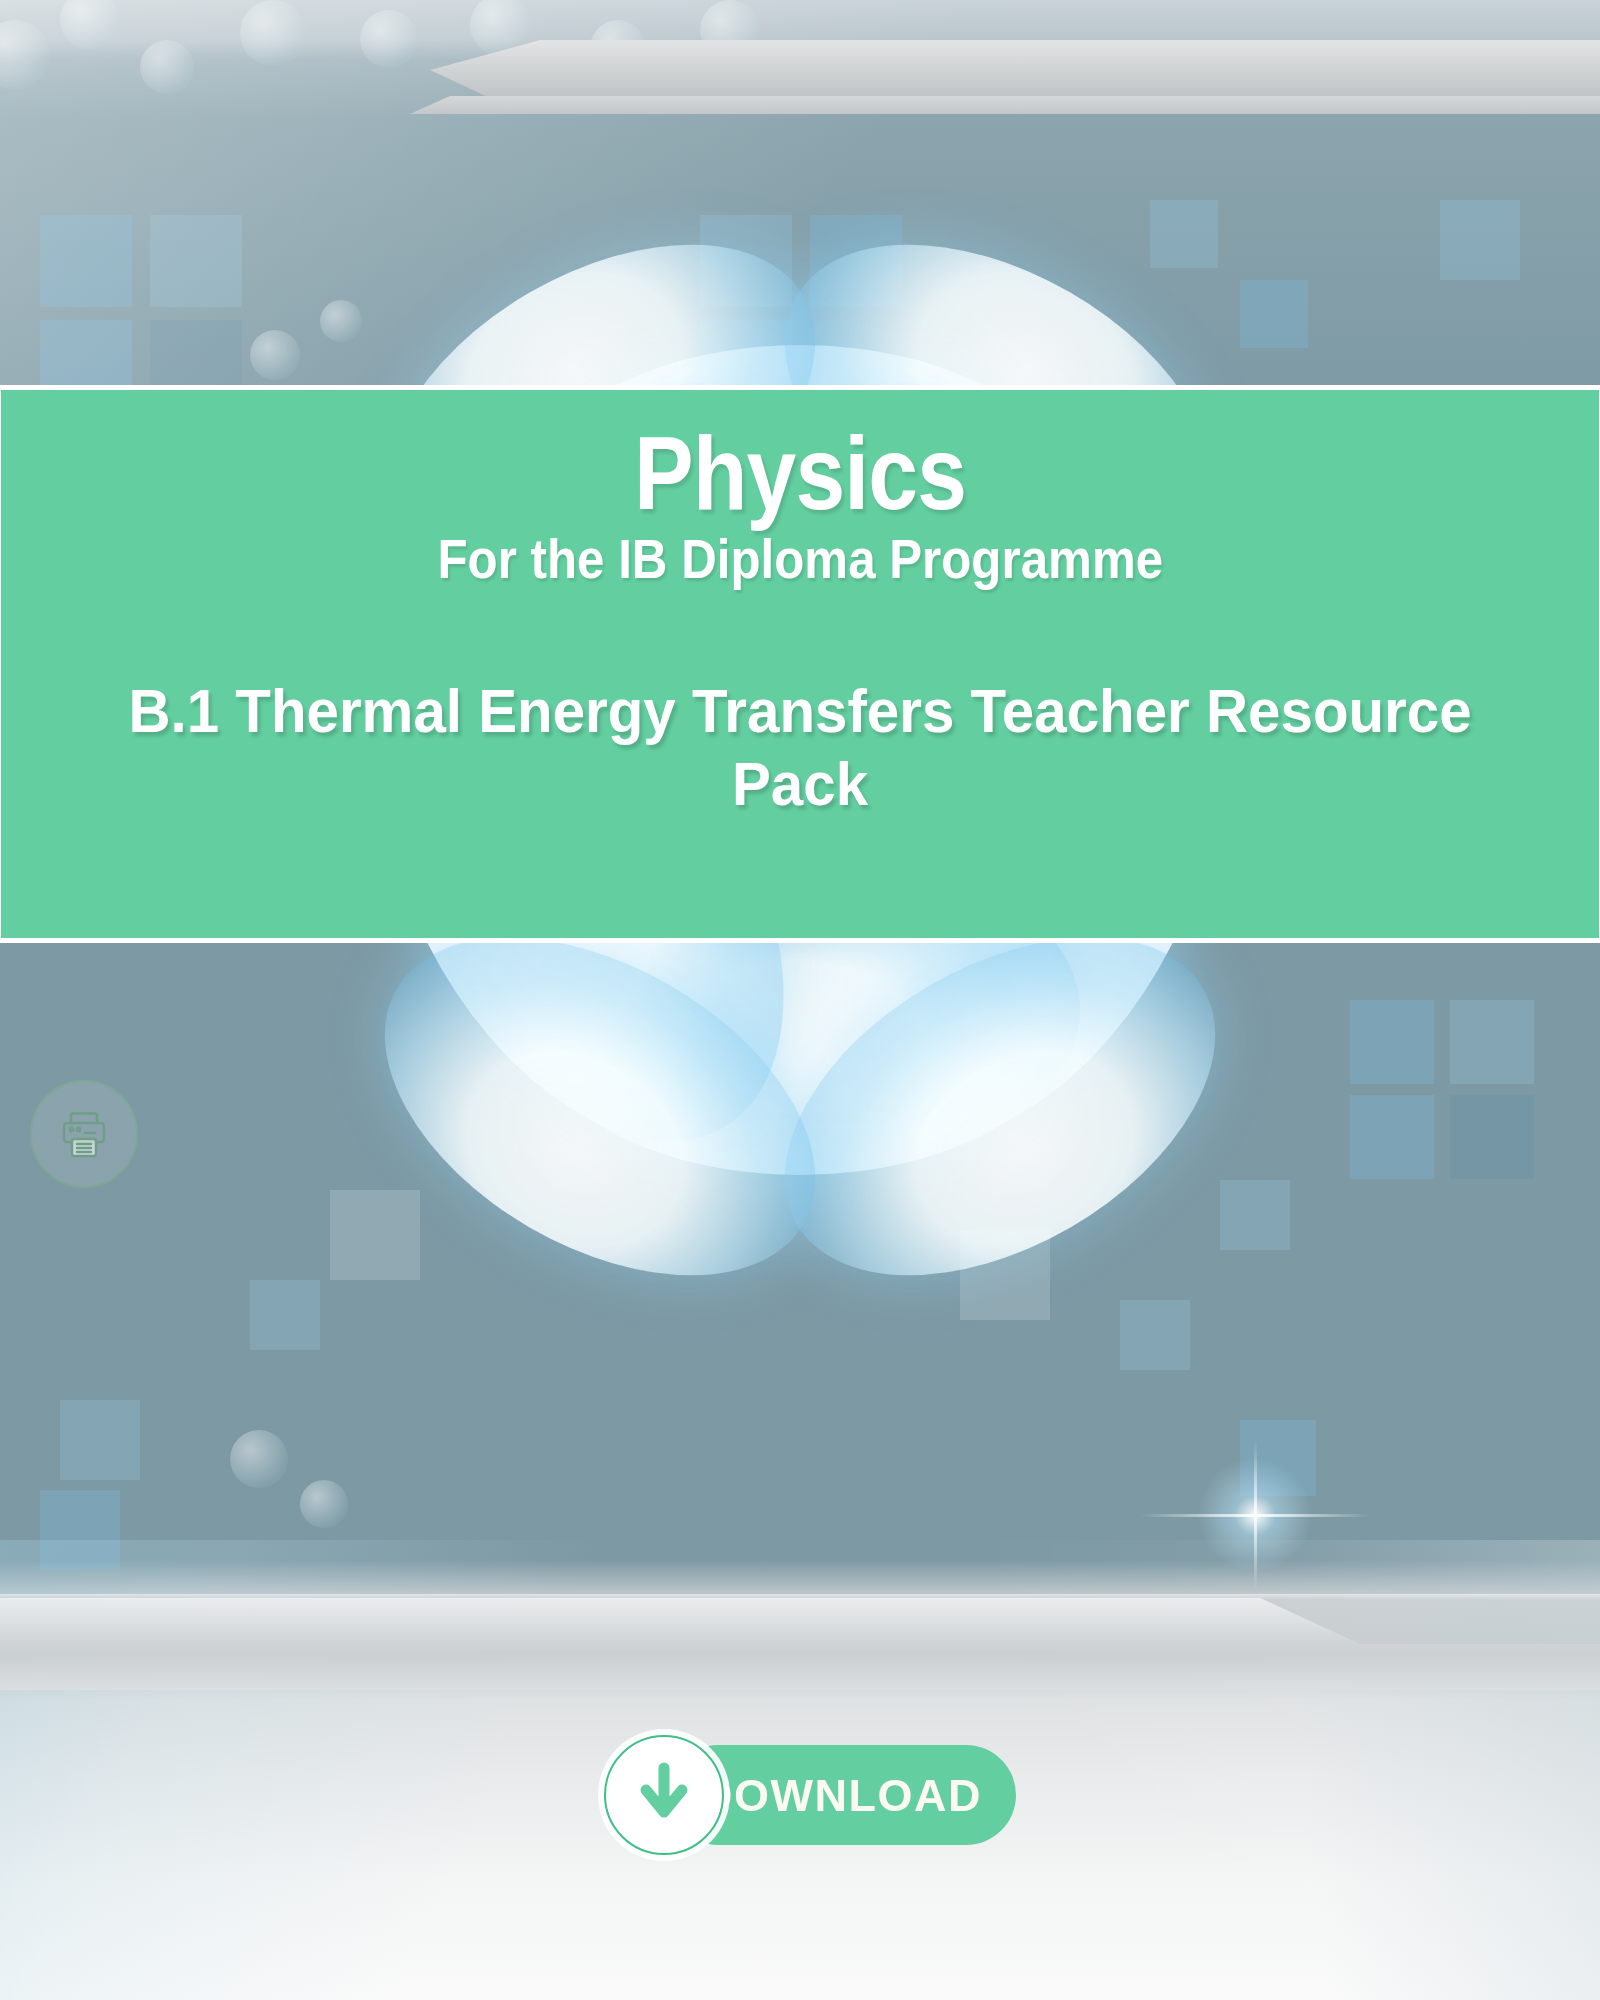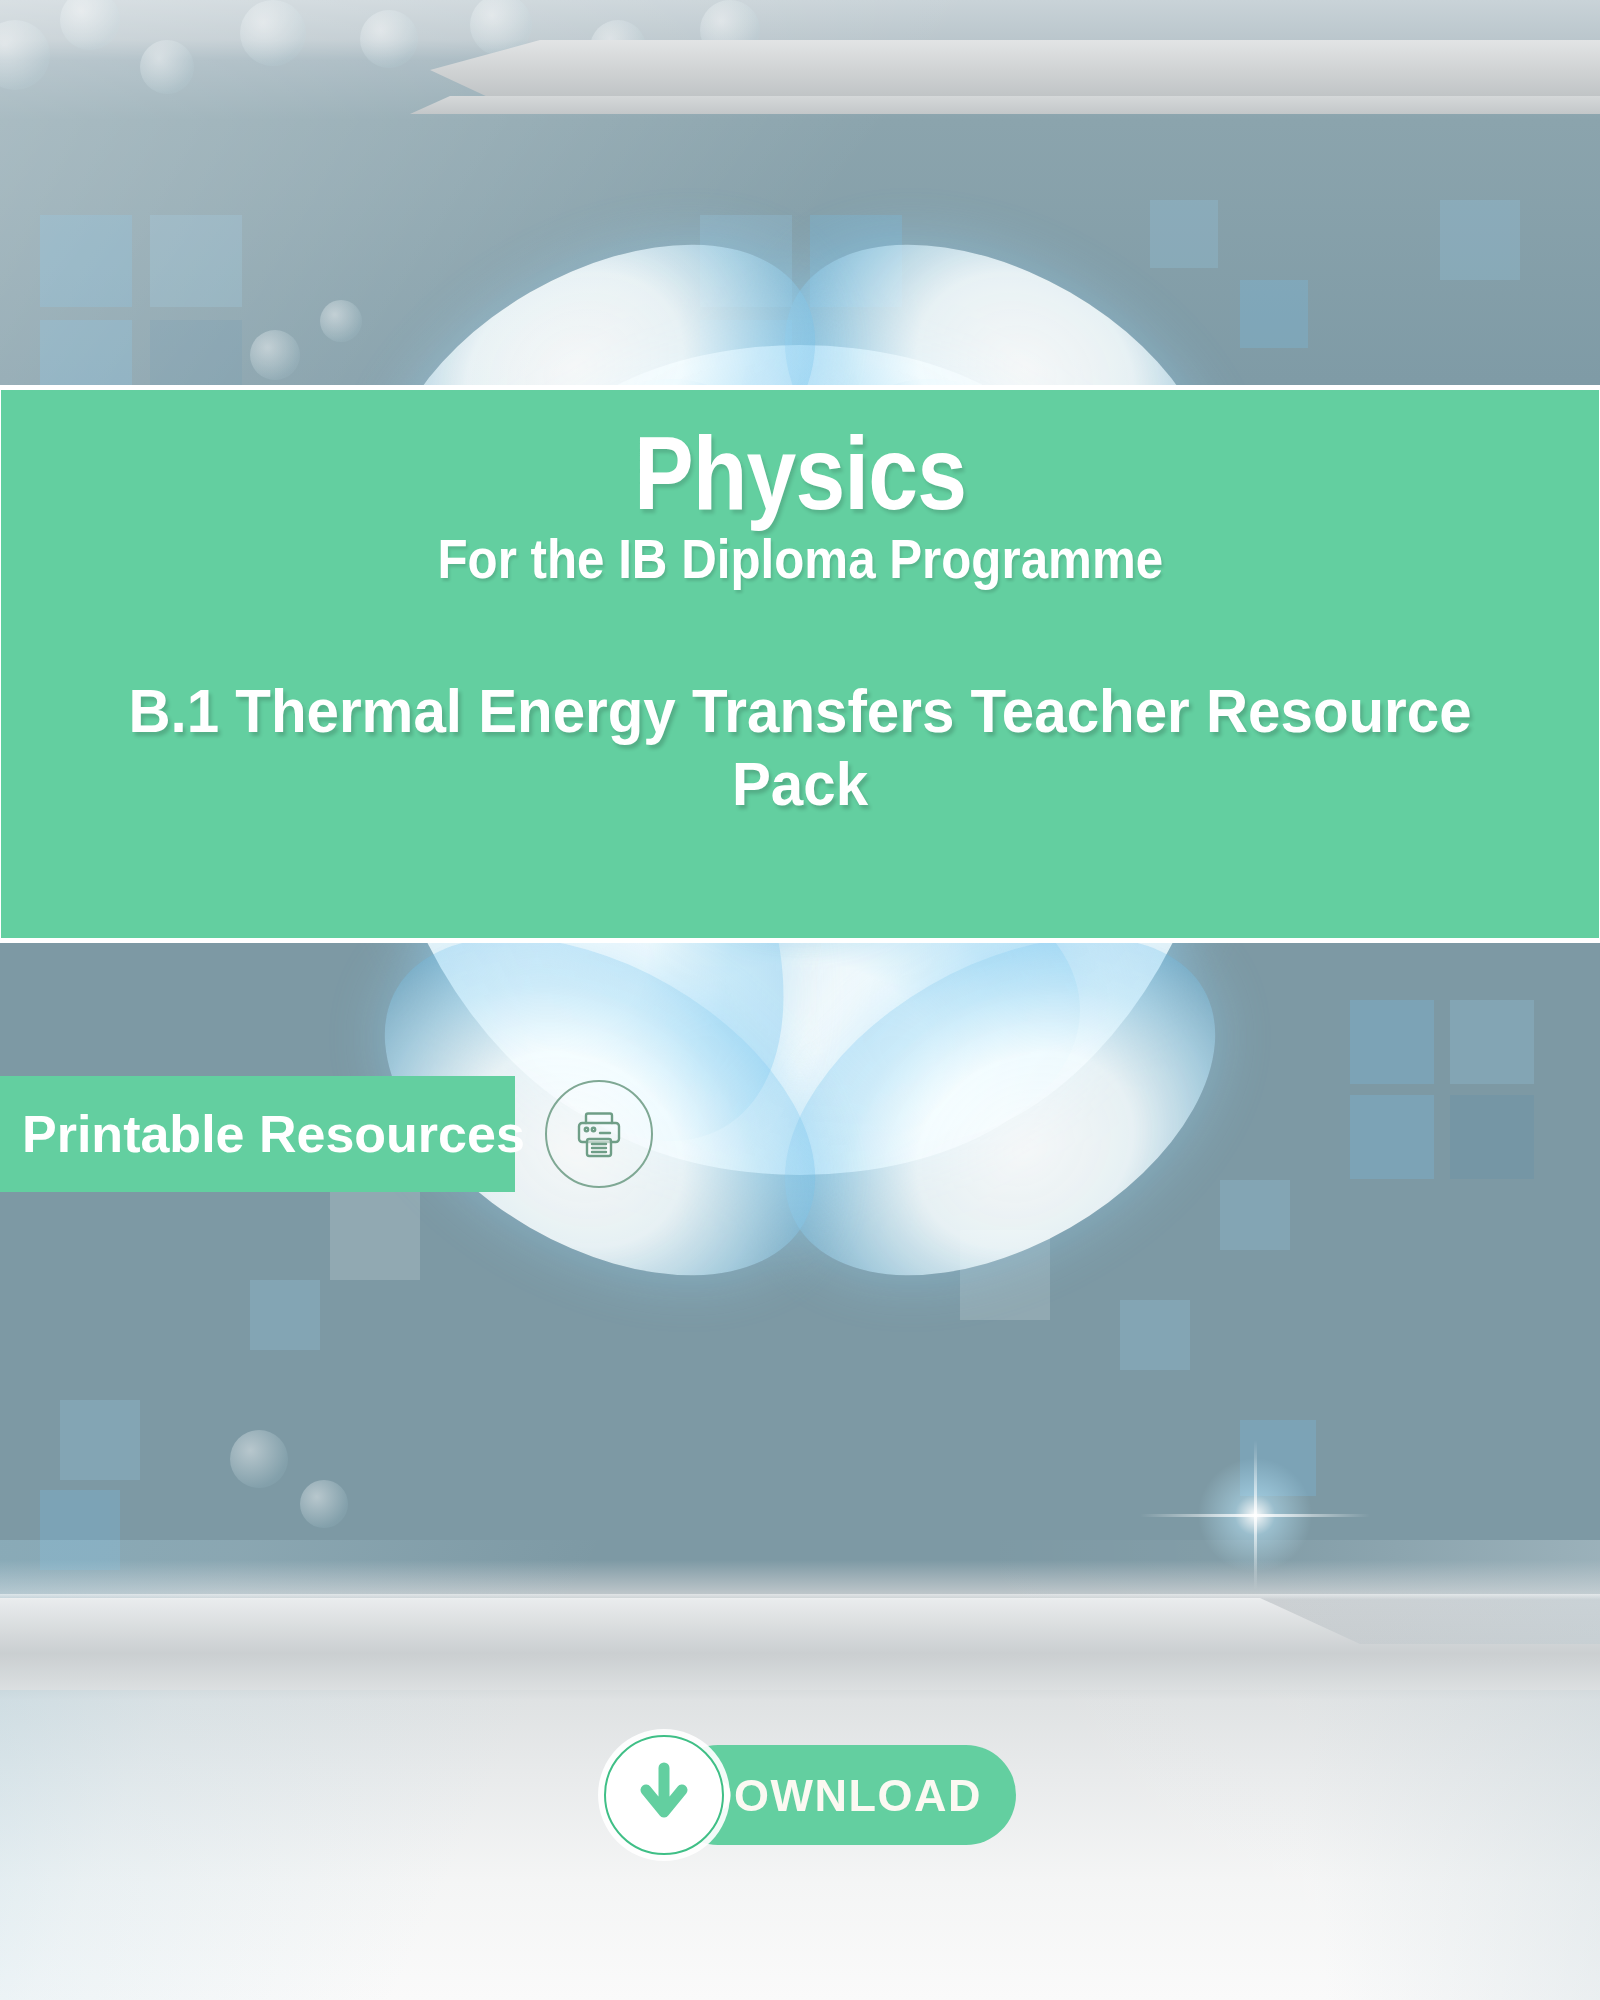--- a/index.html
+++ b/index.html
@@ -320,23 +320,20 @@
     <div class="chrome-bottom-edge"></div>
   </div>
 
   <div class="title-panel">
     <div class="title-main">Physics</div>
     <div class="title-sub">For the IB Diploma Programme</div>
     <div class="title-pack">B.1 Thermal Energy Transfers Teacher Resource Pack</div>
   </div>
 
   <div class="badge" id="badge-printable">
-    <div class="badge-bar">
-      <span class="badge-label">Printable Resources</span>
-    </div>
     <div class="badge-icon-wrap">
       <div class="printer-circle">
         <svg width="64" height="64" viewBox="0 0 64 64" fill="none" stroke="#6f9e87" stroke-width="2.4" stroke-linecap="round" stroke-linejoin="round">
           <path d="M19 21V13.5a2 2 0 0 1 2-2h22a2 2 0 0 1 2 2V21"></path>
           <rect x="12" y="21" width="40" height="19" rx="3.2"></rect>
           <circle cx="19.5" cy="27.5" r="1.7"></circle>
           <circle cx="26.5" cy="27.5" r="1.7"></circle>
           <path d="M33 31h10"></path>
           <rect x="20" y="37" width="24" height="17" rx="2.2" fill="#ffffff" fill-opacity=".55"></rect>
           <path d="M25 42h14M25 46h14M25 50h14"></path>

